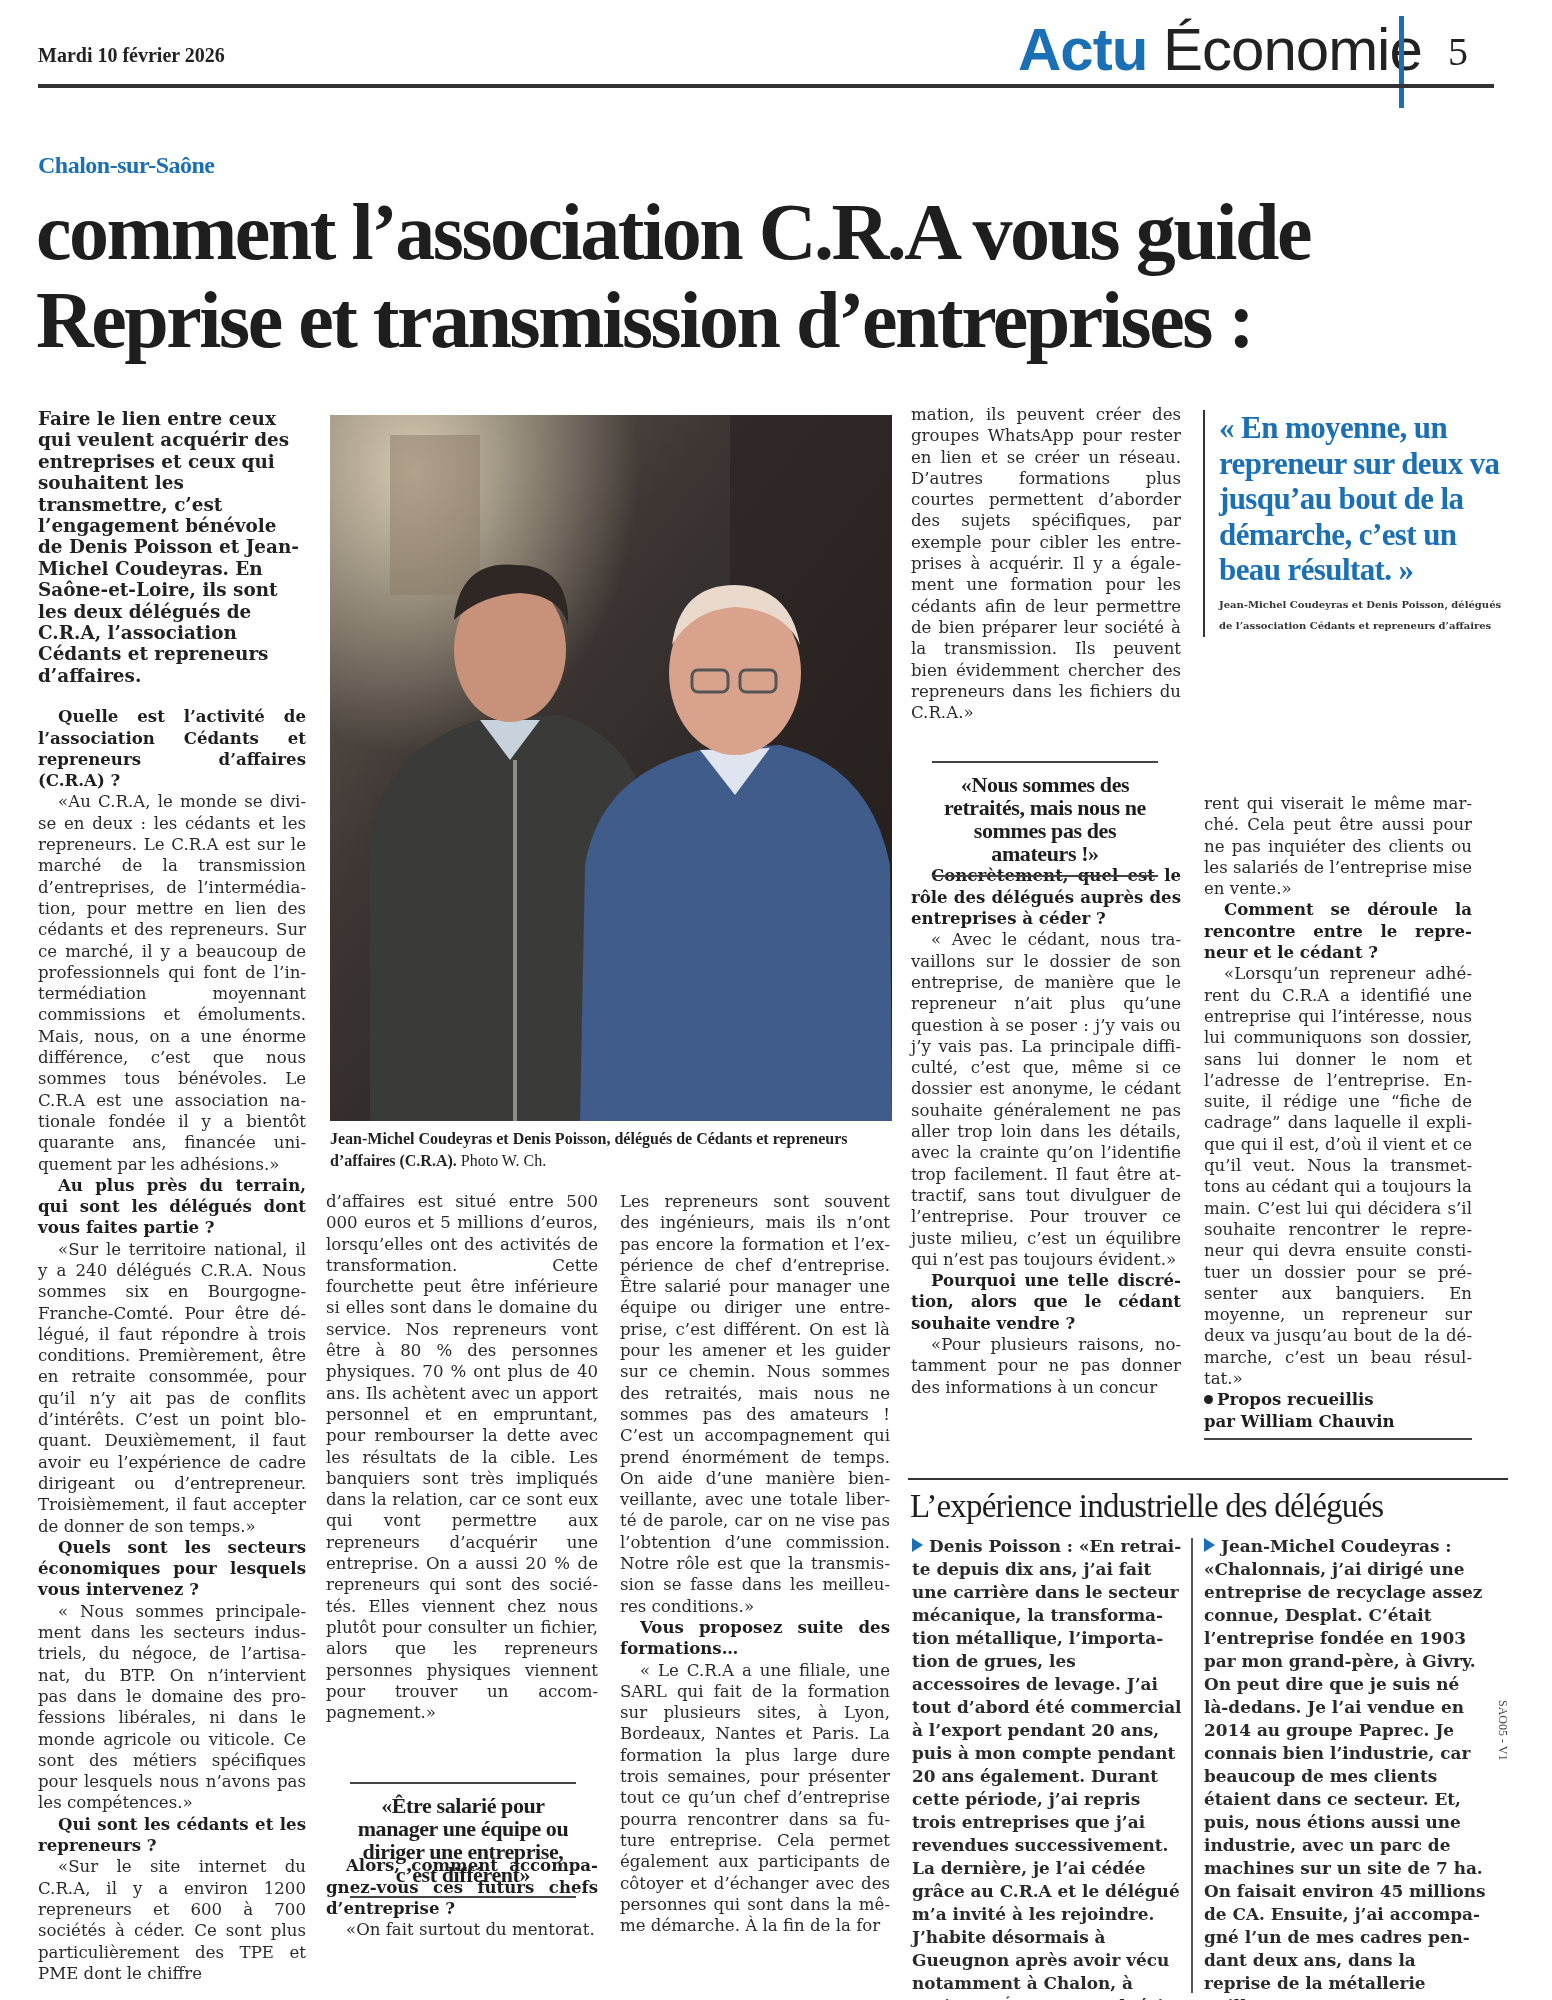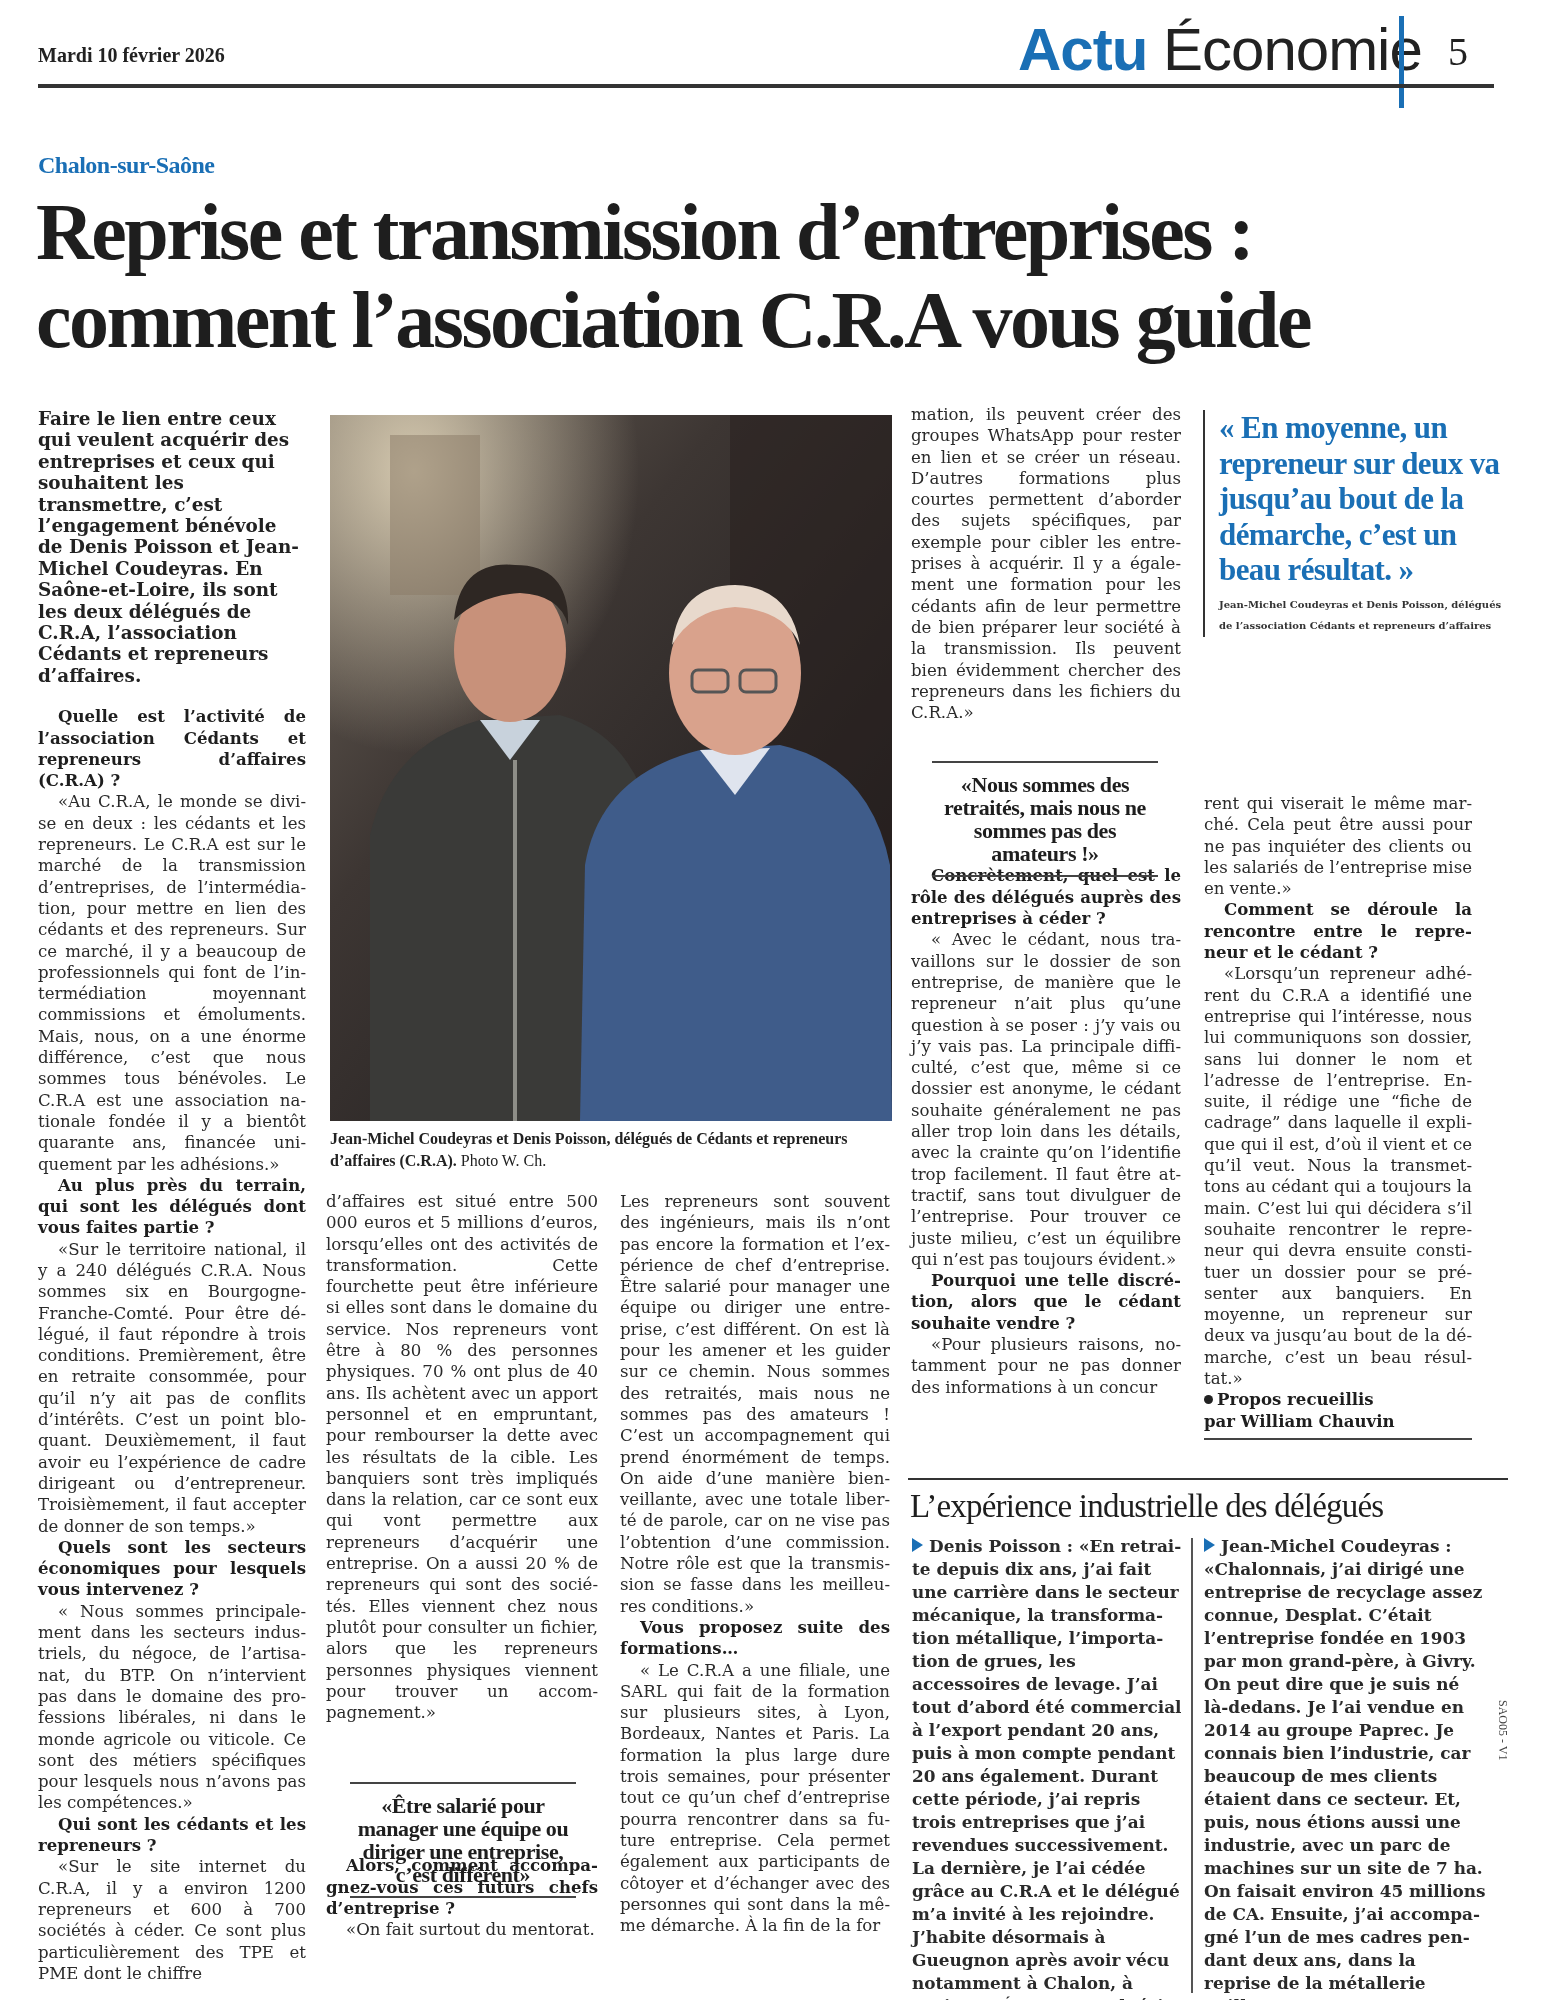--- a/index.html
+++ b/index.html
@@ -71,22 +71,22 @@
 <div class="abs rubric">
   <span class="actu">Actu</span>
   <span class="eco">Économie</span>
 </div>
 <div class="abs header-vbar"></div>
 <div class="abs pagenum">5</div>
 <div class="abs header-rule"></div>
 
 <div class="abs kicker">Chalon-sur-Saône</div>
 <div class="abs headline">
+  <div>comment l’association C.R.A vous guide</div>
   <div>Reprise et transmission d’entreprises :</div>
-  <div>comment l’association C.R.A vous guide</div>
 </div>
 
 <div class="abs col" id="col1">
   <p class="chapeau">Faire le lien entre ceux qui veulent acquérir des entre­prises et ceux qui souhai­tent les transmettre, c’est l’engagement bénévole de Denis Poisson et Jean-Mi­chel Coudeyras. En Saône-et-Loire, ils sont les deux délégués de C.R.A, l’associa­tion Cédants et repreneurs d’affaires.</p>
   <div>
       <p class="q">Quelle est l’activité de l’as­sociation Cédants et repre­neurs d’affaires (C.R.A) ?</p>
       <p class="a">«Au C.R.A, le monde se divi­se en deux : les cédants et les repreneurs. Le C.R.A est sur le marché de la transmission d’entreprises, de l’intermédia­tion, pour mettre en lien des cédants et des repreneurs. Sur ce marché, il y a beaucoup de professionnels qui font de l’in­termédiation moyennant commissions et émoluments. Mais, nous, on a une énorme différence, c’est que nous sommes tous bénévoles. Le C.R.A est une association na­tionale fondée il y a bientôt quarante ans, financée uni­quement par les adhésions.»</p>
       <p class="q">Au plus près du terrain, qui sont les délégués dont vous faites partie ?</p>
       <p class="a">«Sur le territoire national, il y a 240 délégués C.R.A. Nous sommes six en Bourgogne-Franche-Comté. Pour être dé­légué, il faut répondre à trois conditions. Premièrement, être en retraite consommée, pour qu’il n’y ait pas de conflits d’intérêts. C’est un point blo­quant. Deuxièmement, il faut avoir eu l’expérience de cadre dirigeant ou d’entrepreneur. Troisièmement, il faut accep­ter de donner de son temps.»</p>
       <p class="q">Quels sont les secteurs économiques pour lesquels vous intervenez ?</p>

